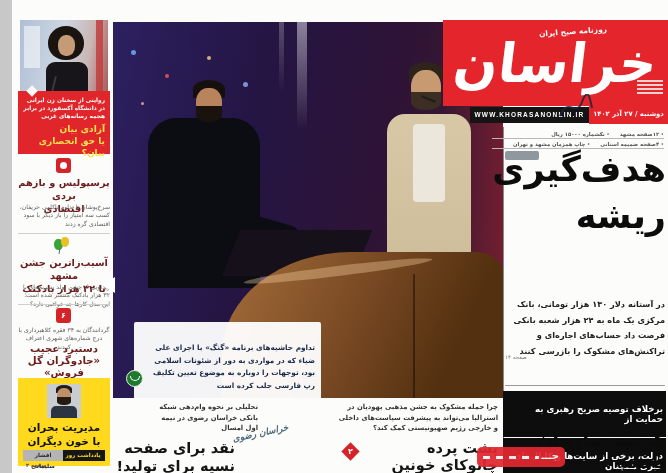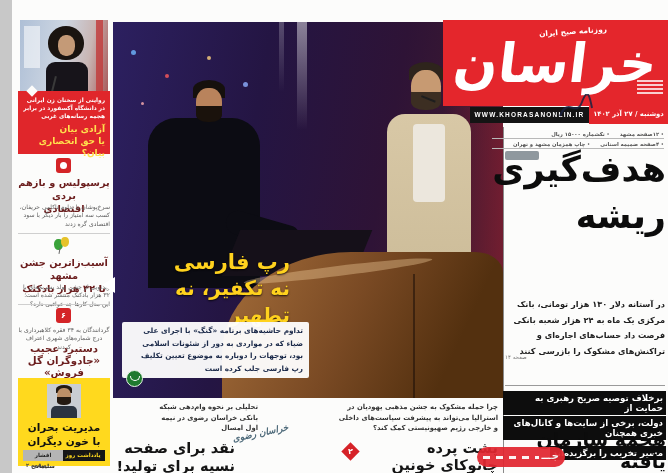--- a/index.html
+++ b/index.html
@@ -58,21 +58,21 @@
   .man-r-beard{left:298px;top:70px;width:30px;height:18px;background:#3c2e22;border-radius:0 0 45% 45%}
   .man-r-mic{left:308px;top:76px;width:15px;height:1.5px;background:#1e1e1e;transform:rotate(22deg)}
   .car-wind{left:118px;top:208px;width:132px;height:46px;background:#151019;transform:skewX(-22deg)}
   .car-hood{left:109px;top:230px;width:281px;height:146px;background:linear-gradient(115deg,#a06a38 5%,#7a4a24 45%,#53300f 80%);border-radius:46% 10% 0 0 / 70% 14% 0 0}
   .car-shine{left:130px;top:244px;width:190px;height:10px;background:rgba(255,220,170,.35);border-radius:50%;transform:rotate(-7deg)}
   .car-line{left:300px;top:252px;width:1.5px;height:124px;background:rgba(20,10,5,.5)}
   .rap-title{left:5px;top:228px;width:172px;color:#ffd21e;font-weight:bold;text-shadow:0 1px 2px rgba(0,0,0,.8)}
   .rap-line1{font-size:21px;line-height:25px}
   .rap-line2{font-size:20px;line-height:27px}
   .rap-arrow{left:102px;top:277px;width:0;height:0;border-top:8px solid transparent;border-bottom:8px solid transparent;border-right:13px solid #fff}
-  .rap-kicker{left:9px;top:300px;width:187px;background:rgba(255,255,255,.95);color:#1b2a4a;font-size:7.3px;line-height:12.5px;font-weight:bold;padding:3px 6px;box-sizing:border-box;border-radius:2px}
+  .rap-kicker{left:21px;top:300px;width:187px;background:rgba(255,255,255,.95);color:#1b2a4a;font-size:7.3px;line-height:12.5px;font-weight:bold;padding:20px 6px;box-sizing:border-box;border-radius:2px}
   .green-stamp{left:13px;top:348px;width:17px;height:17px;background:#1f7a2f;border-radius:50%;border:1.5px solid #e8f2e8;box-sizing:border-box}
   .green-stamp::after{content:"";position:absolute;left:3px;top:5px;width:8px;height:4px;border:1.3px solid #fff;border-top:none;border-radius:0 0 8px 8px}
   
   .masthead{left:443px;top:20px;width:225px;height:86px;background:#e4262c;z-index:5}
   .mh-tagline{left:70px;top:7px;width:120px;color:#fff;font-size:7.5px;font-weight:bold;text-align:center;transform:rotate(-4deg)}
   .mh-title{left:0;top:12px;width:225px;text-align:center;color:#fff;font-size:52px;font-weight:bold;line-height:62px;transform:skewX(-7deg) scaleY(1.04)}
   .mh-contact{right:5px;top:60px}
   .mh-contact i{display:block;width:26px;height:1.5px;background:rgba(255,255,255,.78);margin-bottom:2.6px}
   .site-bar{left:470px;top:107px;width:119px;height:16px;background:#141414;color:#fff;font-family:"Liberation Sans",sans-serif;font-size:6.5px;font-weight:bold;letter-spacing:1.2px;line-height:16px;text-align:center;z-index:6}
   .date-box{left:589px;top:105px;width:79px;height:19px;background:#e4262c;color:#fff;font-size:6.8px;font-weight:bold;line-height:19px;z-index:6}
@@ -82,23 +82,23 @@
   .info-rows{left:492px;top:131px;width:172px}
   .info-row{display:flex;direction:rtl;gap:10px;border-bottom:.5px solid #b8b8b8;padding-bottom:1px;margin-bottom:2px}
   .info-row span{font-size:5.3px;color:#555;white-space:nowrap}
   .info-pill{left:505px;top:151px;width:34px;height:9px;background:#8f989e;border-radius:2px}
   .lead-h{left:503px;top:146px;width:163px;color:#0c0c0c;font-weight:bold;font-size:35px;line-height:47px;letter-spacing:-1px}
   .lead-lede{left:505px;top:297px;width:160px;color:#222;font-size:8.2px;line-height:15.5px;font-weight:bold}
   .lead-page{left:505px;top:354px;font-size:5.5px;color:#777}
   .h-divider{left:505px;top:385px;width:160px;height:1px;background:#9a9a9a}
   .k2{left:503px;top:391px;width:163px}
   .k2 div{margin-bottom:1px}
-  .k2 span{display:inline-block;background:#0d0d0d;color:#fff;font-size:8.6px;font-weight:bold;padding:2px 3px}
+  .k2 span{display:inline-block;background:#0d0d0d;color:#fff;font-size:8.6px;font-weight:bold;padding:13px 3px}
   .h2{left:495px;top:428px;width:171px;color:#0c0c0c;font-weight:bold;font-size:19px;line-height:22px}
-  .red-stamp{left:477px;top:447px;width:88px;height:20px;background:#e22730;border-radius:10px;opacity:.93;z-index:8}
+  .red-stamp{left:477px;top:447px;width:88px;height:20px;background:#e22730;border-radius:5px;opacity:.93;z-index:8}
   .red-stamp::before{content:"";position:absolute;left:6px;right:26px;top:8.5px;height:3px;background:repeating-linear-gradient(90deg,rgba(255,255,255,.95) 0 7px,transparent 7px 13px)}
   .red-stamp b{position:absolute;right:6px;top:3px;color:#fff;font-size:10px}
   
   .ba-kicker{color:#333;font-size:6.8px;line-height:10.5px;font-weight:bold}
   .a-kicker{left:335px;top:402px;width:163px}
   .a-badge{left:344px;top:445px;width:13px;height:13px;background:#d62228;transform:rotate(45deg);z-index:2}
   .a-badge span{display:block;transform:rotate(-45deg);color:#fff;font-size:8px;font-weight:bold;line-height:13px;text-align:center}
   .a-headline{left:380px;top:440px;width:118px;color:#141414;font-weight:bold;font-size:14.5px;line-height:16.5px}
   .b-kicker{left:150px;top:402px;width:108px}
   .b-stamp{left:232px;top:428px;color:#4e6a7a;font-size:9px;font-style:italic;font-weight:bold;transform:rotate(-12deg)}
@@ -192,24 +192,20 @@
     <div class="abs man-r-hair"></div>
     <div class="abs man-r-face"></div>
     <div class="abs man-r-beard"></div>
     <div class="abs man-r-mic"></div>
 
     <div class="abs car-wind"></div>
     <div class="abs car-hood"></div>
     <div class="abs car-shine"></div>
     <div class="abs car-line"></div>
 
-    <div class="abs rap-title rtl">
-      <div class="rap-line1">رپ فارسی</div>
-      <div class="rap-line2">نه تکفیر، نه تطهیر</div>
-    </div>
     <div class="abs rap-kicker rtl">تداوم حاشیه‌های برنامه «گنگ» با اجرای علی ضیاء که در مواردی به دور از شئونات اسلامی بود، توجهات را دوباره به موضوع تعیین تکلیف رپ فارسی جلب کرده است</div>
     <div class="abs green-stamp"></div>
   </div>
   <div class="abs rap-arrow"></div>
 
   <div class="abs masthead">
     <div class="abs mh-tagline">روزنامه صبح ایران</div>
     <div class="abs mh-title">خراسان</div>
     <div class="abs mh-contact">
         <i></i>

